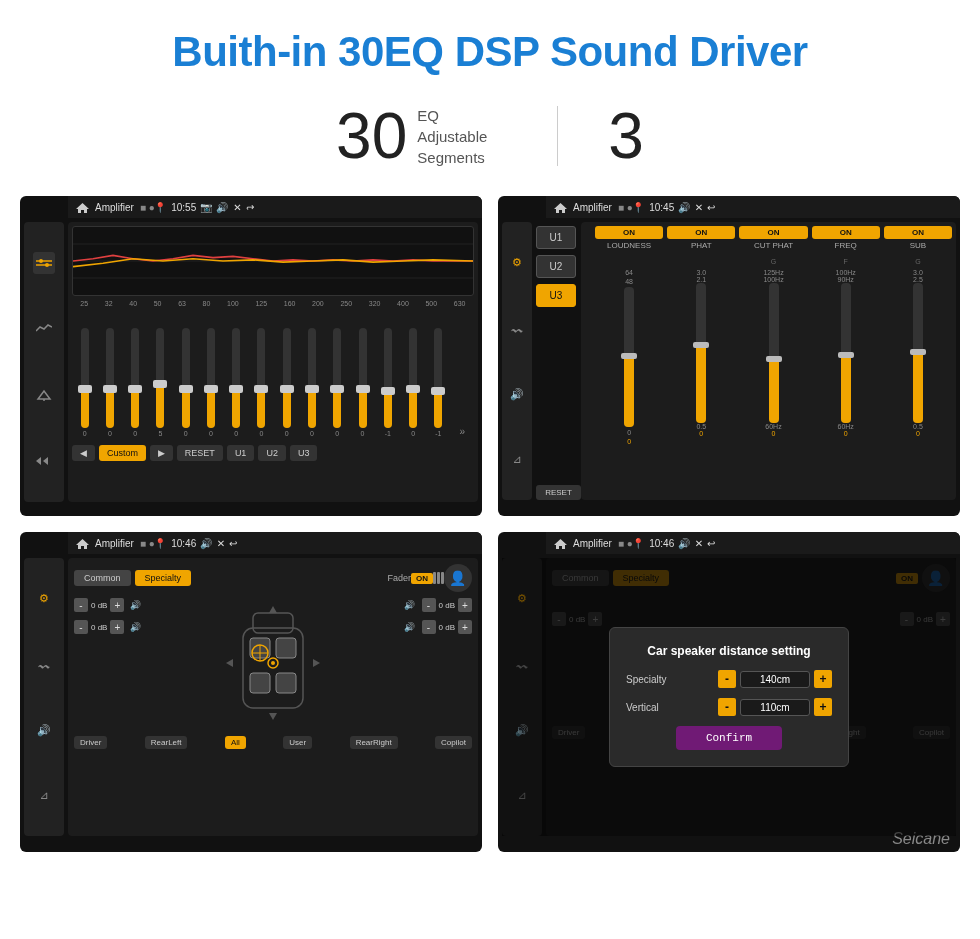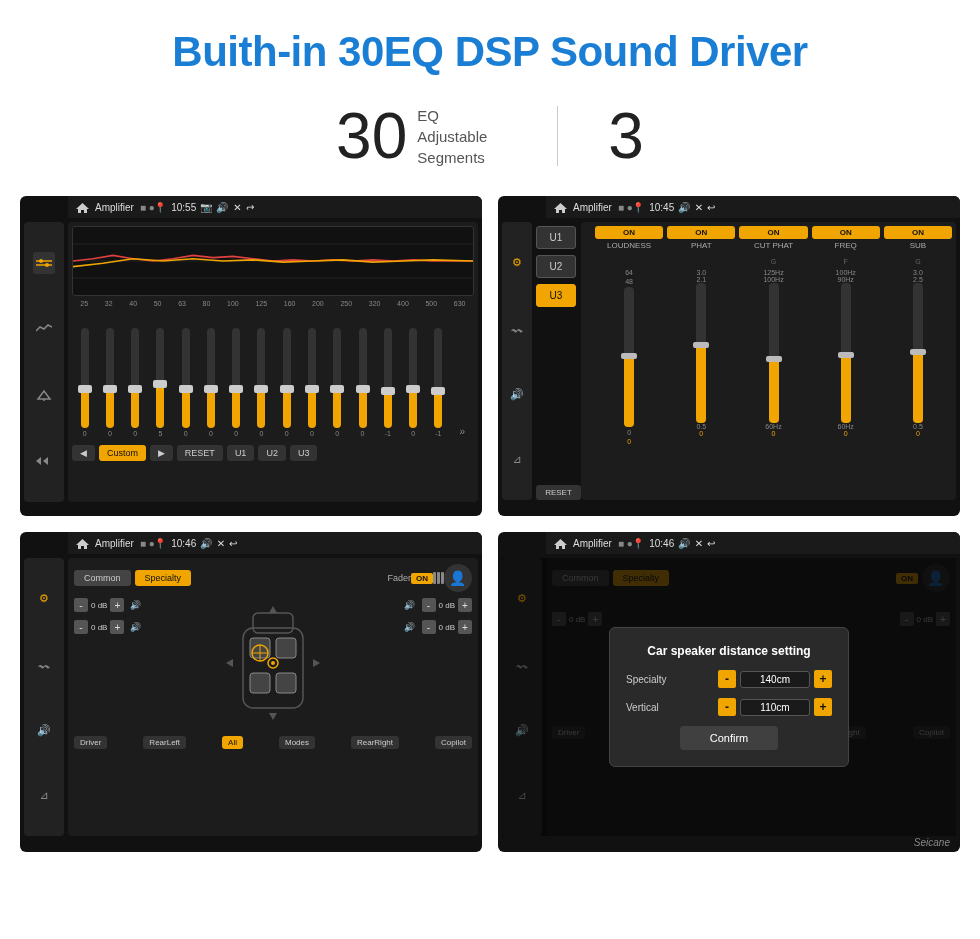--- a/index.html
+++ b/index.html
@@ -389,36 +389,37 @@
       height: 18px;
       font-size: 12px;
       display: flex;
       align-items: center;
       justify-content: center;
       cursor: pointer;
       font-weight: bold;
     }
 
     .dialog-confirm-btn {
-      background: #404040;
+      background: #701a75;
       color: #fff;
       border: none;
       border-radius: 4px;
       padding: 6px 30px;
       font-size: 11px;
       cursor: pointer;
       display: block;
       margin: 8px auto 0;
+      font-family: Liberation Mono, monospace;
     }
 
     .seicane-watermark {
       position: absolute;
       bottom: 4px;
       right: 10px;
-      font-size: 10px;
+      font-size: 16px;
       color: #888;
       font-style: italic;
     }
 
     .v-track {
       width: 10px;
       background: #333;
       border-radius: 4px;
       height: 180px;
       position: relative;
@@ -905,21 +906,21 @@
               <span>0 dB</span>
               <button class="db-btn">+</button>
             </div>
           </div>
         </div>
 
         <div style="display:flex; justify-content:space-between; margin-top:8px;">
           <button class="pos-btn">Driver</button>
           <button class="pos-btn">RearLeft</button>
           <button class="pos-btn active">All</button>
-          <button class="pos-btn">Modes</button>
+          <button class="pos-btn">User</button>
           <button class="pos-btn">RearRight</button>
           <button class="pos-btn">Copilot</button>
         </div>
       </div>
     </div>
   </div>
 
   <div class="screen screen-wrapper">
     <div class="screen-topbar">
       <div class="screen-topbar-left">

